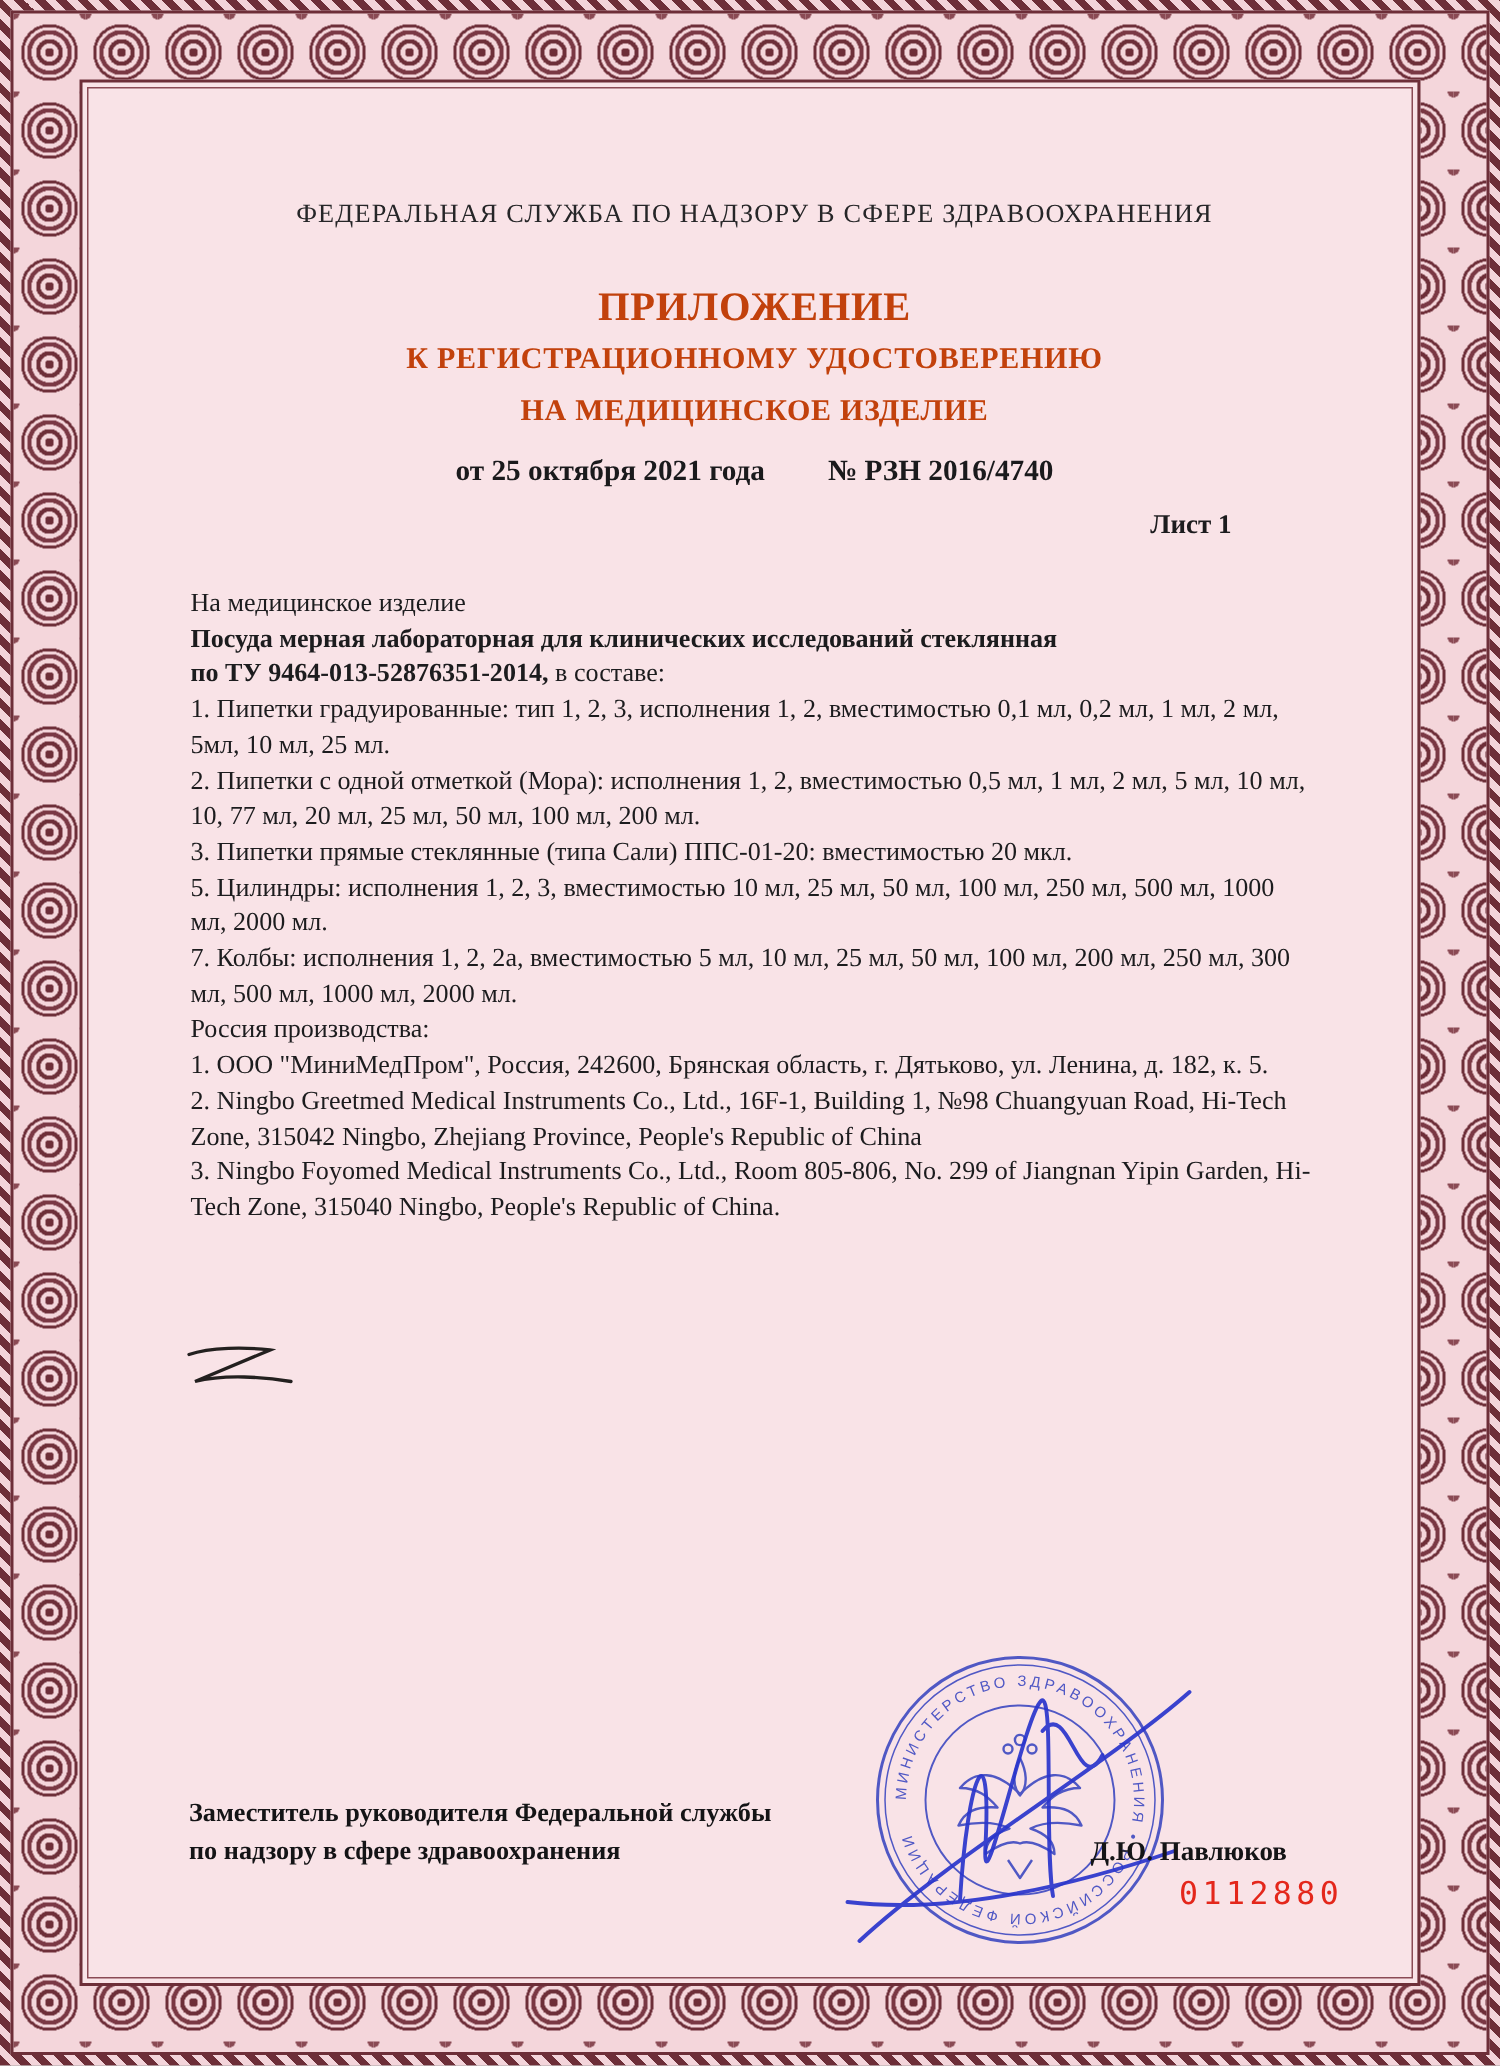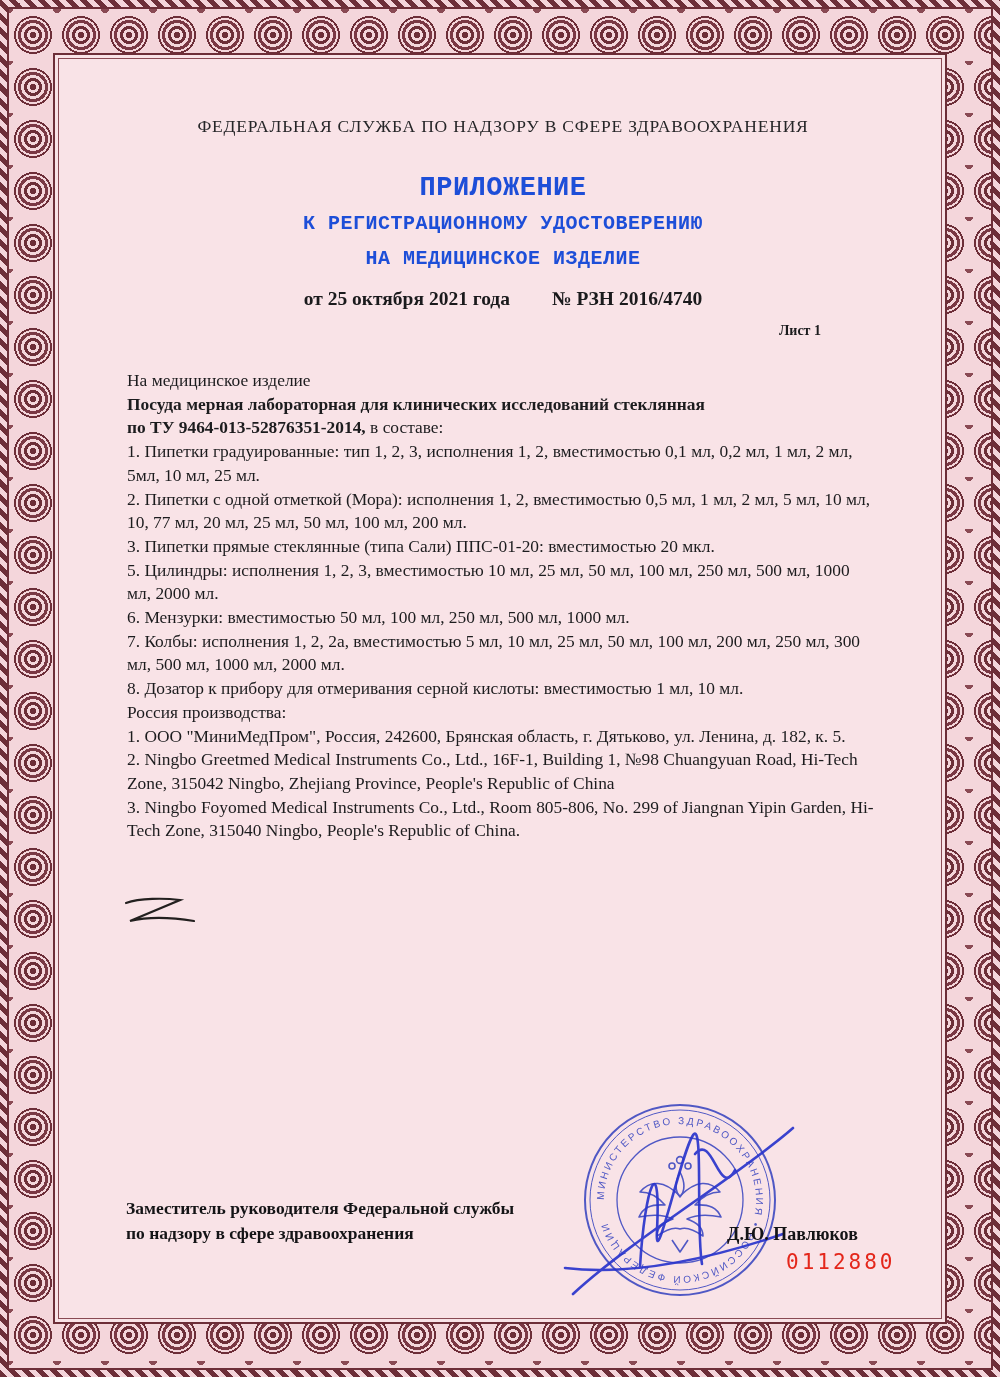--- a/index.html
+++ b/index.html
@@ -26,32 +26,32 @@
       radial-gradient(circle at 48px 0px, #8a4a54 0 4px, rgba(0,0,0,0) 4px);
     background-size:48px 52px;
   }
 
   .sheet {
     position:absolute; inset:53px;
     background:#f9e3e7;
     border:2px solid #6d2e38;
     box-shadow: inset 0 0 0 3px #f9e3e7, inset 0 0 0 4px #8a4a54;
   }
-  .sheet-content { position:relative; height:100%; padding:60px 66px 0 72px; box-sizing:border-box; color:#1c1c1e; }
+  .sheet-content { position:relative; height:100%; padding:60px 66px 0 72px; box-sizing:border-box; color:#1c1c1e;margin-top:16px; }
 
   .agency { text-align:center; font-size:17.5px; line-height:23px; letter-spacing:.8px; color:#262628; }
 
-  .doc-title { text-align:center; margin-top:32px; font-family:Liberation Mono, monospace; font-weight:bold; color:#1d4ed8; }
+  .doc-title { text-align:center; margin-top:32px; font-family:Liberation Serif, serif; font-weight:bold; color:#c2410c; }
   .doc-title .t1 { font-size:27px; line-height:36px; letter-spacing:.5px; }
   .doc-title .t2 { font-size:20px; line-height:35px; letter-spacing:.5px; }
 
   .date-row { display:flex; justify-content:center; gap:42px; margin-top:12px;
     font-weight:bold; font-size:19.5px; color:#1a1a1c; }
 
-  .sheet-no { text-align:right; padding-right:58px; margin-top:13px; font-weight:bold; font-size:14px; }
+  .sheet-no { text-align:right; padding-right:58px; margin-top:13px; font-weight:bold; font-size:18px; }
 
   .body { margin-top:30px; font-size:17.4px; line-height:23.7px; max-width:748px; }
   .body p { margin:0; }
   .body .b { font-weight:bold; }
 
   .zmark { position:absolute; left:118px; top:894px; width:86px; height:36px; }
 
   .sig-pos { position:absolute; left:126px; top:1196px; width:480px; font-weight:bold; font-size:17.5px; line-height:25px; color:#141416; }
   .sig-name { position:absolute; left:727px; top:1224px; font-weight:bold; font-size:18px; color:#141416; z-index:4; }
 
@@ -88,23 +88,21 @@
       <div class="sheet-no">Лист  1</div>
 
       <div class="body">
           <p><span>На медицинское изделие</span></p>
           <p><span class="b">Посуда мерная лабораторная для клинических исследований стеклянная</span></p>
           <p><span class="b">по ТУ 9464-013-52876351-2014,</span><span> в составе:</span></p>
           <p><span>1. Пипетки градуированные: тип 1, 2, 3, исполнения 1, 2, вместимостью 0,1 мл, 0,2 мл, 1 мл, 2 мл, 5мл, 10 мл, 25 мл.</span></p>
           <p><span>2. Пипетки с одной отметкой (Мора): исполнения 1, 2, вместимостью 0,5 мл, 1 мл, 2 мл, 5 мл, 10 мл, 10, 77 мл, 20 мл, 25 мл, 50 мл, 100 мл, 200 мл.</span></p>
           <p><span>3. Пипетки прямые стеклянные (типа Сали) ППС-01-20: вместимостью 20 мкл.</span></p>
           <p><span>5. Цилиндры: исполнения 1, 2, 3, вместимостью 10 мл, 25 мл, 50 мл, 100 мл, 250 мл, 500 мл, 1000 мл, 2000 мл.</span></p>
-          <p><span>6. Мензурки: вместимостью 50 мл, 100 мл, 250 мл, 500 мл, 1000 мл.</span></p>
           <p><span>7. Колбы: исполнения 1, 2, 2а, вместимостью 5 мл, 10 мл, 25 мл, 50 мл, 100 мл, 200 мл, 250 мл, 300 мл, 500 мл, 1000 мл, 2000 мл.</span></p>
-          <p><span>8. Дозатор к прибору для отмеривания серной кислоты: вместимостью 1 мл, 10 мл.</span></p>
           <p><span>Россия производства:</span></p>
           <p><span>1. ООО "МиниМедПром", Россия, 242600, Брянская область, г. Дятьково, ул. Ленина, д. 182, к. 5.</span></p>
           <p><span>2. Ningbo Greetmed Medical Instruments Co., Ltd., 16F-1, Building 1, №98 Chuangyuan Road, Hi-Tech Zone, 315042 Ningbo, Zhejiang Province, People's Republic of China</span></p>
           <p><span>3. Ningbo Foyomed Medical Instruments Co., Ltd., Room 805-806, No. 299 of Jiangnan Yipin Garden, Hi-Tech Zone, 315040 Ningbo, People's Republic of China.</span></p>
         </div>
 
     </div>
   </div>
 
   <svg class="zmark" viewBox="0 0 86 36">

